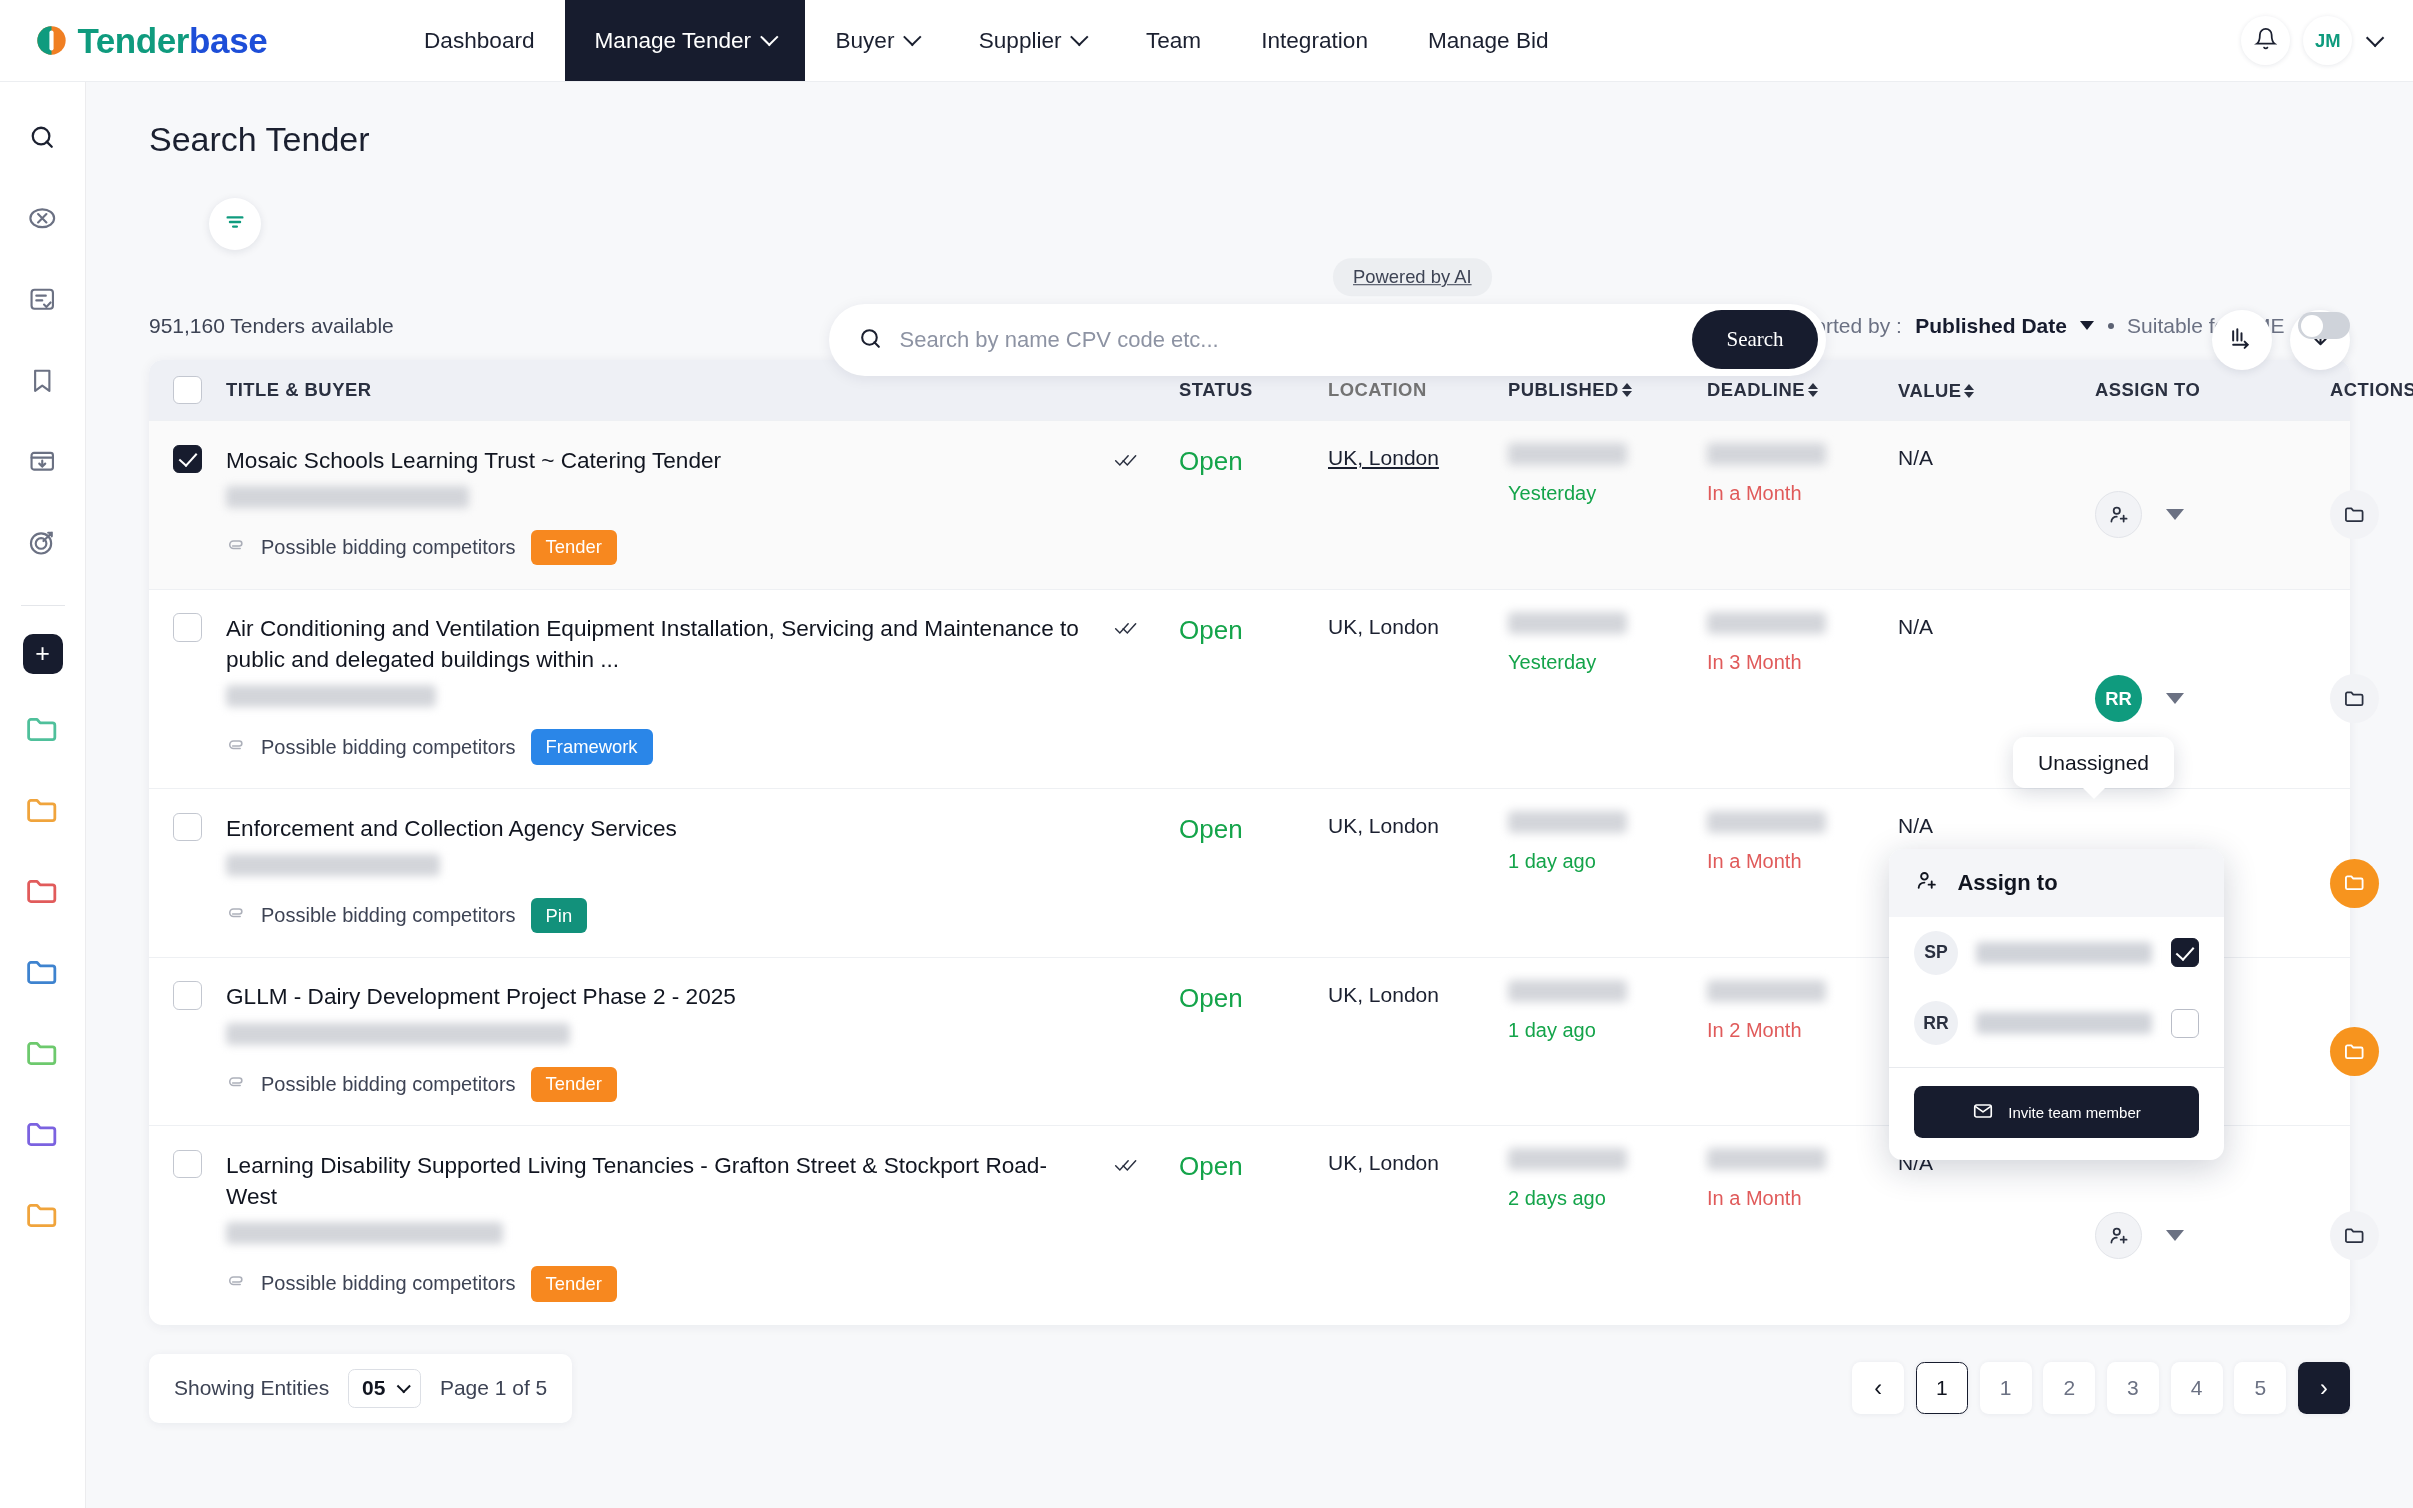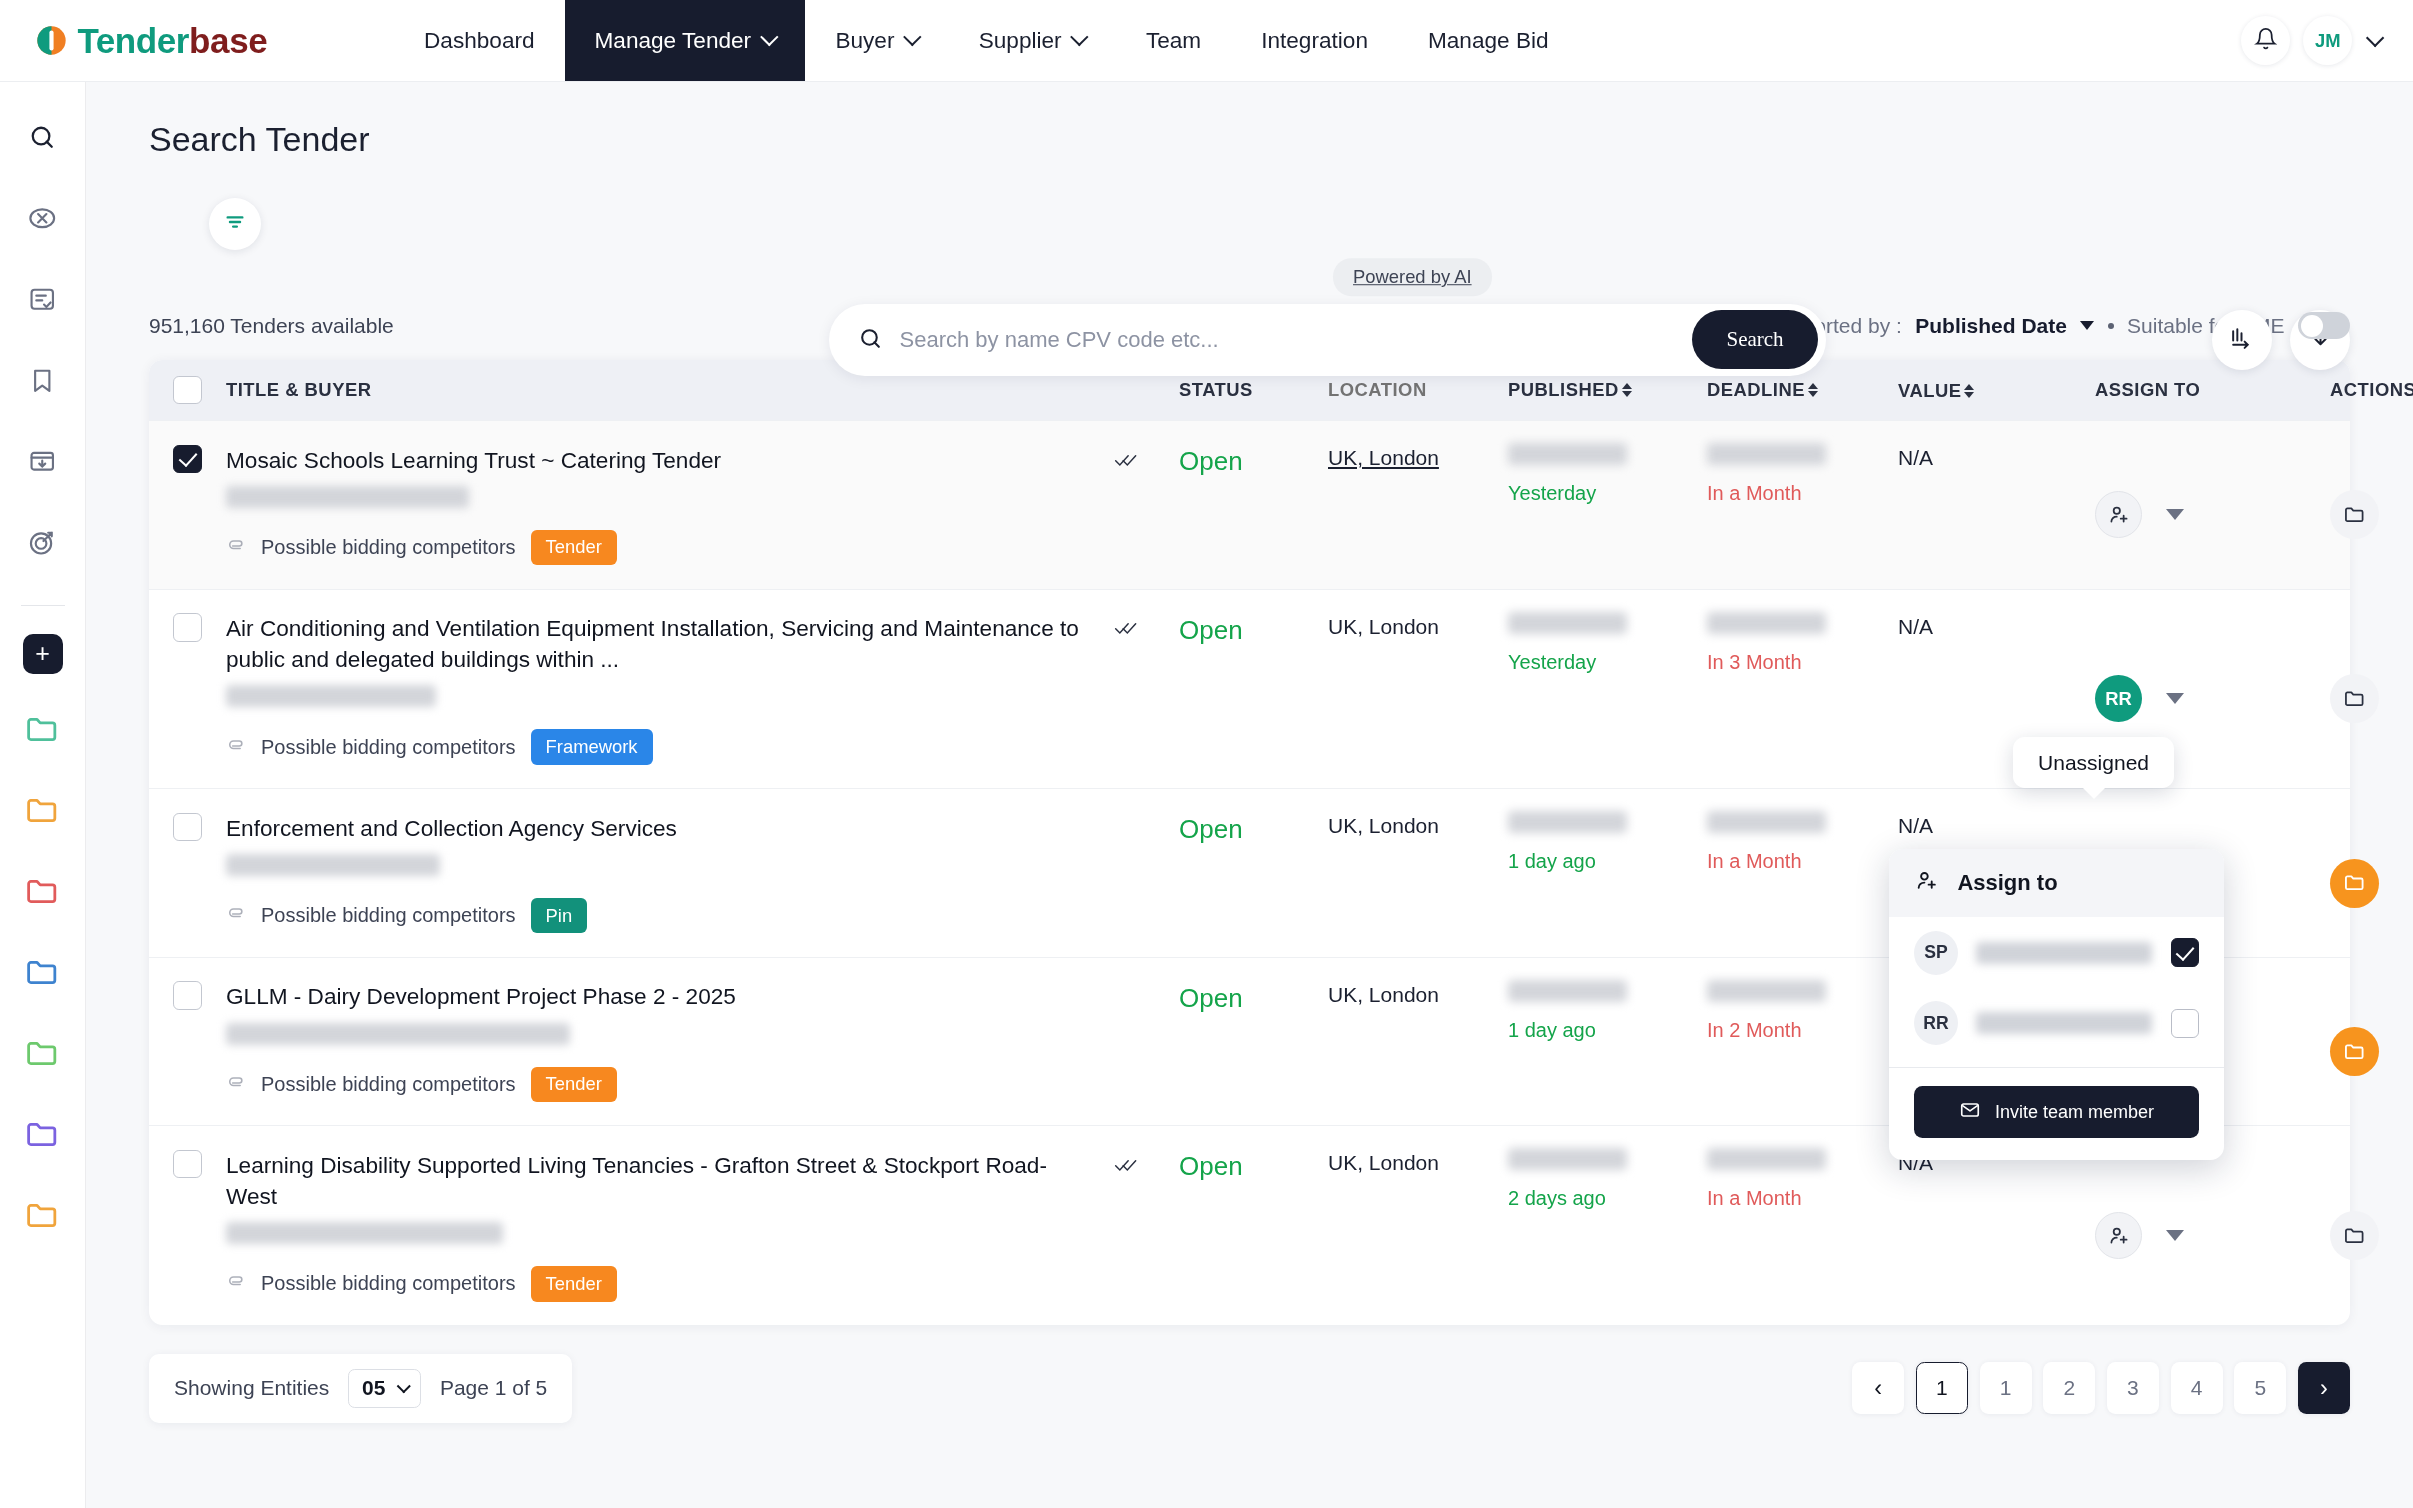--- a/index.html
+++ b/index.html
@@ -13,21 +13,21 @@
   
   .topbar {
     position: absolute; top: 0; left: 0; width: 2413px; height: 82px;
     background: #ffffff; display: flex; align-items: stretch;
     border-bottom: 0.8px solid #eceef1;
   }
   .logo-wrap { display: flex; align-items: center; padding-left: 34px; width: 394px; }
   .logo-mark { width: 35px; height: 35px; position: relative; margin-right: 8.4px; }
   .logo-text { font-size: 35px; font-weight: 700; letter-spacing: -0.4px; }
   .logo-text .g { color: #0f9b7e; }
-  .logo-text .o { color: #7f1d1d; }
+  .logo-text .o { color: #1d4ed8; }
 
   .nav { display: flex; align-items: stretch; flex: 1; }
   .nav-item {
     display: flex; align-items: center; gap: 11.7px;
     padding: 0 30px; font-size: 22.6px; color: #1b2030; cursor: pointer;
     white-space: nowrap;
   }
   .nav-item.active { background: #171c2e; color: #ffffff; }
   .chev { display: inline-block; width: 12.6px; height: 12.6px; border-right: 2.5px solid currentColor; border-bottom: 2.5px solid currentColor; transform: rotate(45deg) translate(-2.5px,-2.5px); }
 
@@ -190,21 +190,21 @@
   .am-head { display:flex; align-items:center; gap: 18.4px; padding: 18.4px 25px; background:#f4f5f8; font-size: 22px; color:#111520; font-weight:600;}
   .am-person { display:flex; align-items:center; gap: 18.4px; padding: 13.4px 25px; cursor:pointer;}
   .am-av { width:44px;height:44px;border-radius:50%; background:#eef0f4; color:#2a3040; font-size:17.6px; font-weight:600; display:flex;align-items:center;justify-content:center;}
   .am-name { flex:1; height: 22px; border-radius:4.2px; background:#d0d3d9; filter: blur(4.2px);}
   .am-cb { width:28.5px;height:28.5px;border-radius:5.9px;border:1.7px solid #b9bdc7; background:#fff;}
   .am-cb.on { background:#171c2e; border-color:#171c2e; position:relative;}
   .am-cb.on::after { content:''; position:absolute;left:8.4px;top:3.4px;width:8.4px;height:15px;border-right:2.9px solid #fff;border-bottom:2.9px solid #fff;transform:rotate(42deg);}
   .am-divider { height:0.8px; background:#e8eaee; margin: 8.4px 0 0; }
   .am-invite {
     margin: 18.4px 25px 22px; background:#171c2e; color:#fff; border:none; border-radius:8.4px;
-    height: 52px; width: calc(100% - 50px); font-size:18px; cursor:pointer;
+    height: 52px; width: calc(100% - 50px); font-size:15px; cursor:pointer;
     display:flex; align-items:center; justify-content:center; gap:14px;
     font-family:"Liberation Sans", sans-serif;
   }
 
   
   .footer { display:flex; align-items:center; justify-content: space-between; margin-top: 28.5px; }
   .showing {
     background:#fff; border-radius: 10px; box-shadow: 0 1.7px 8.4px rgba(20,30,60,.06);
     display:flex; align-items:center; gap: 18.4px; padding: 15px 25px; font-size:21px; color:#3d4354;
   }

